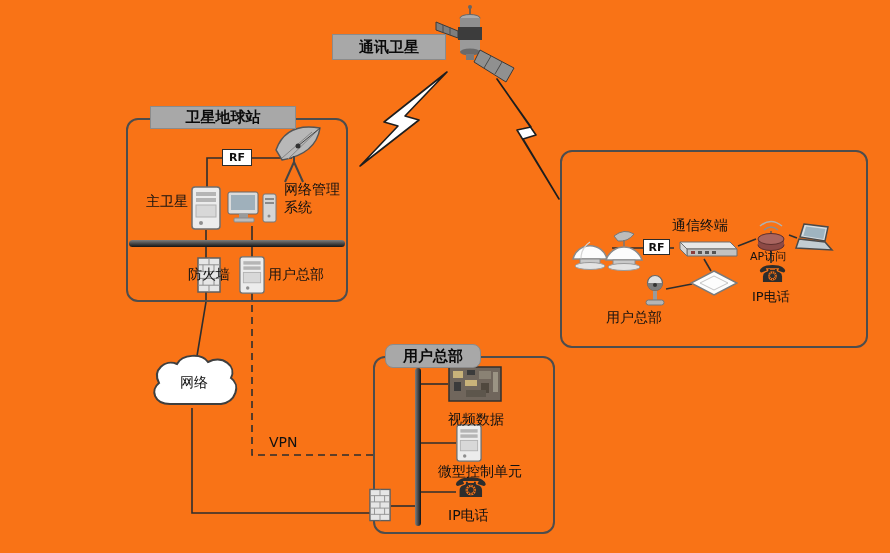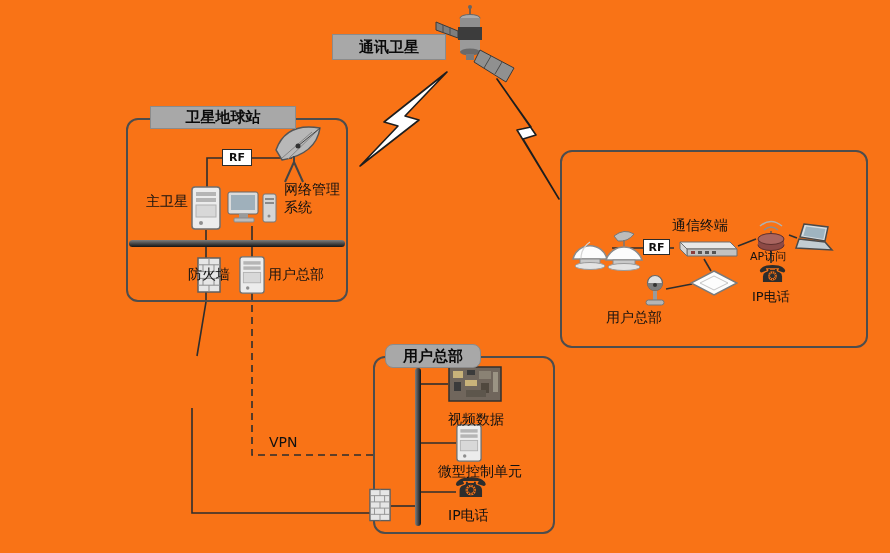--- a/index.html
+++ b/index.html
@@ -158,20 +158,26 @@
     <svg width="26" height="38" viewBox="0 0 30 44">
       <rect x="1" y="1" width="28" height="42" rx="3" fill="#ececec" stroke="#6f6f6f" stroke-width="1.5"></rect>
       <rect x="5" y="6" width="20" height="4" fill="#b5b5b5"></rect>
       <rect x="5" y="12" width="20" height="4" fill="#b5b5b5"></rect>
       <rect x="5" y="19" width="20" height="12" fill="#d8d8d8" stroke="#b0b0b0"></rect>
       <circle cx="10" cy="37" r="2" fill="#8f8f8f"></circle>
     </svg>
   </div>
   <div class="lbl" style="left:268px; top:265px;">用户总部</div>
 
+  <div class="cloud" style="left:146px; top:352px; width:96px; height:62px;">
+    <svg width="96" height="62" viewBox="0 0 96 62">
+      <path d="M24,52 C8,52 4,38 13,31 C6,18 19,7 31,12 C36,2 56,1 62,10 C77,3 91,14 85,26 C95,33 90,50 75,52 Z" fill="#ffffff" stroke="#3f3f3f" stroke-width="2"></path>
+    </svg>
+    <span>网络</span>
+  </div>
 
   <div class="lbl" style="left:269px; top:433px;">VPN</div>
 
   <div class="group-box" style="left:373px; top:356px; width:182px; height:178px;"></div>
   <div class="tab" style="left:385px; top:344px; width:96px; height:24px;border-radius:8px;">
     <span>用户总部</span>
   </div>
 
   <div class="bus-v" style="left:415px; top:368px; width:6px; height:158px;"></div>
 

